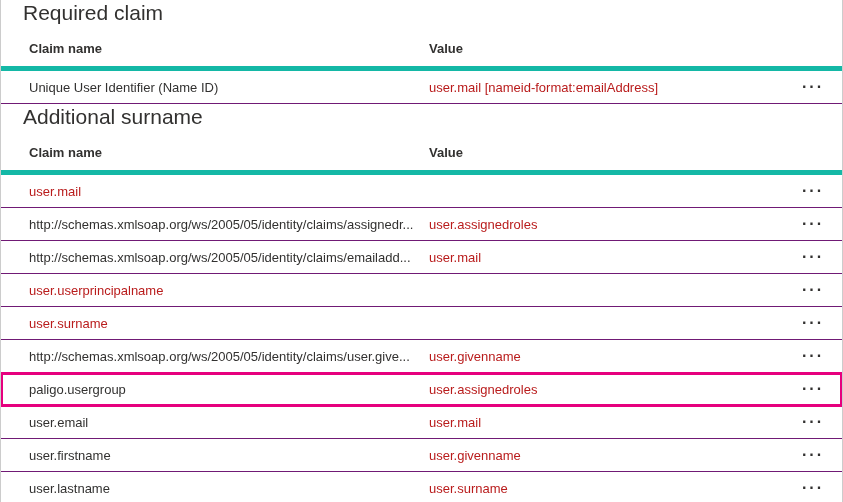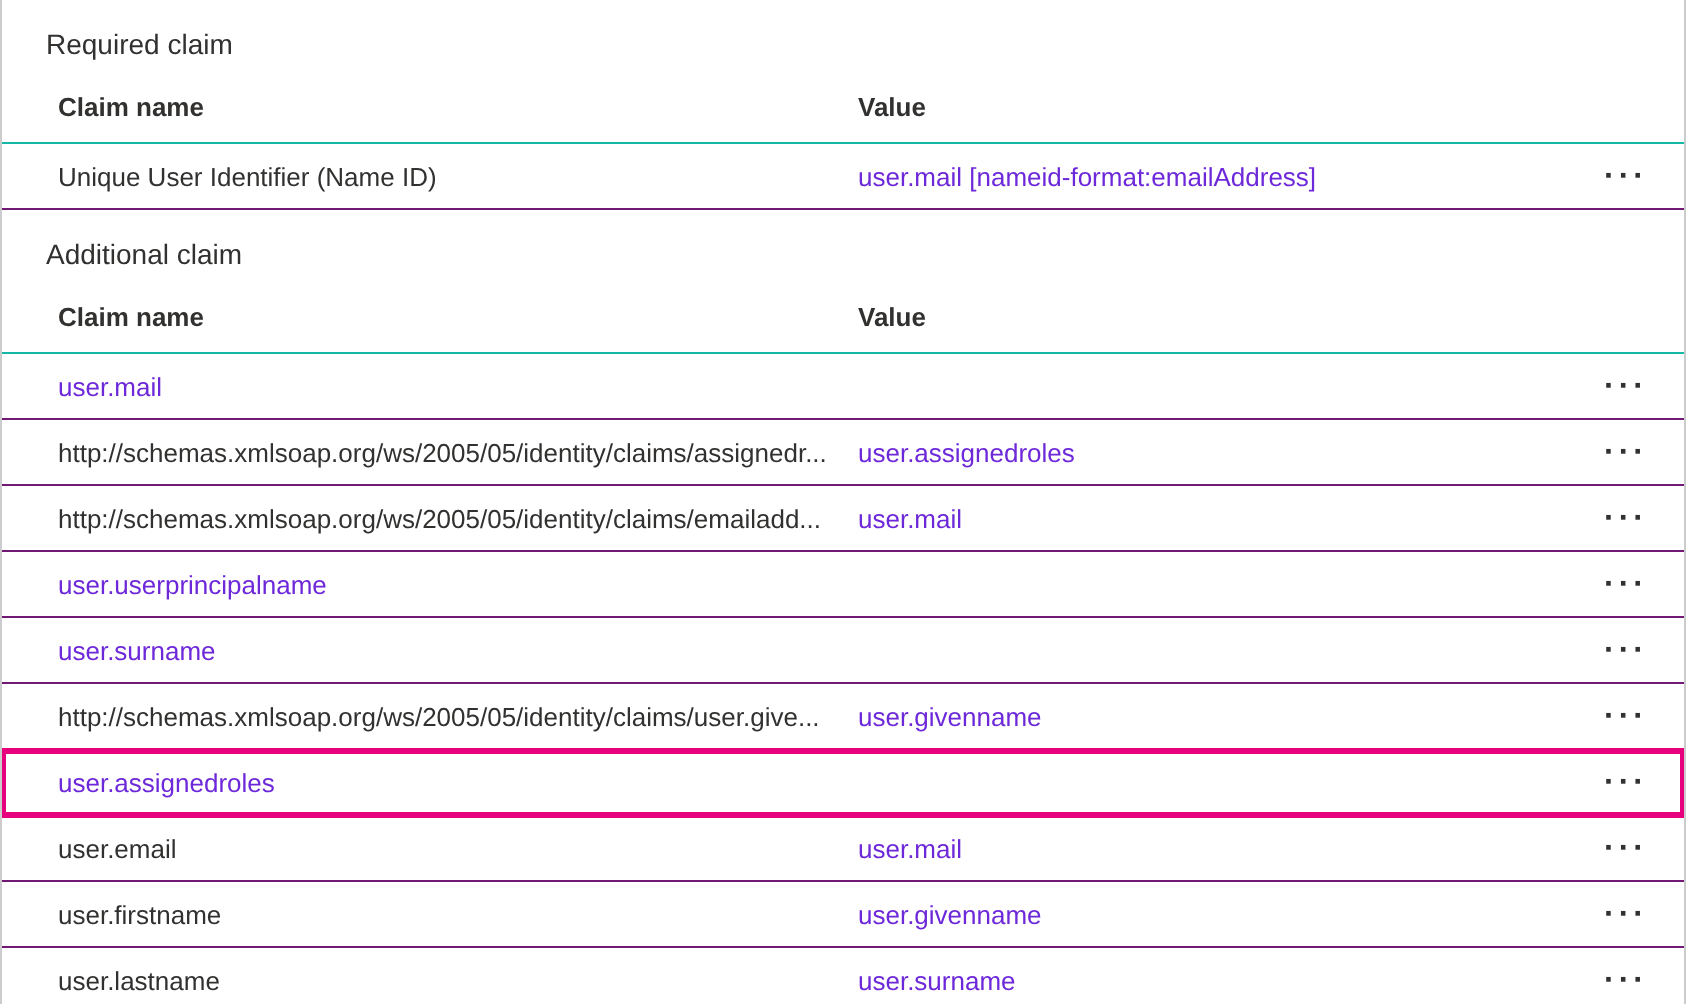--- a/index.html
+++ b/index.html
@@ -6,29 +6,29 @@
   body {
     font-family: "Segoe UI", -apple-system, sans-serif;
     background: #fff;
     color: #323130;
     font-size: 13px;
     width: 843px;
     border: 1px solid #ccc;
     border-top: none;
   }
   .section-title {
-    font-size: 14px;
+    font-size: 21px;
     font-weight: 400;
-    padding: 14px 0 10px 22px;
+    padding: 1px 0 10px 22px;
     color: #323130;
   }
   .header-row {
     display: flex;
     padding: 6px 0 10px 28px;
-    border-bottom: 1px solid #14b8a6;
+    border-bottom: 5px solid #14b8a6;
   }
   .header-row .col-name {
     width: 400px;
     font-weight: 600;
     color: #323130;
   }
   .header-row .col-value {
     flex: 1;
     font-weight: 600;
     color: #323130;
@@ -43,21 +43,21 @@
   .data-row.no-border { border-bottom: none; }
   .data-row .col-name {
     width: 400px;
     white-space: nowrap;
     overflow: hidden;
     text-overflow: ellipsis;
     color: #323130;
   }
   .data-row .col-value {
     flex: 1;
-    color: #6d28d9;
+    color: #b91c1c;
     white-space: nowrap;
     overflow: hidden;
     text-overflow: ellipsis;
   }
   .data-row .col-actions {
     width: 30px;
     text-align: right;
   }
   .more-btn {
     background: none;
@@ -86,21 +86,21 @@
   <div class="col-value">Value</div>
 </div>
 <div id="required-rows">
     <div class="data-row">
       <div class="col-name">Unique User Identifier (Name ID)</div>
       <div class="col-value">user.mail [nameid-format:emailAddress]</div>
       <div class="col-actions"><button class="more-btn">···</button></div>
     </div>
   </div>
 
-<div class="section-title">Additional claim</div>
+<div class="section-title">Additional surname</div>
 <div class="header-row">
   <div class="col-name">Claim name</div>
   <div class="col-value">Value</div>
 </div>
 <div id="additional-rows">
     <div class="data-row">
       <div class="col-value">user.mail</div>
       <div class="col-actions"><button class="more-btn">···</button></div>
     </div>
     <div class="data-row">
@@ -120,20 +120,21 @@
     <div class="data-row">
       <div class="col-value">user.surname</div>
       <div class="col-actions"><button class="more-btn">···</button></div>
     </div>
     <div class="data-row">
       <div class="col-name">http://schemas.xmlsoap.org/ws/2005/05/identity/claims/user.give...</div>
       <div class="col-value">user.givenname</div>
       <div class="col-actions"><button class="more-btn">···</button></div>
     </div>
     <div class="data-row highlight">
+      <div class="col-name">paligo.usergroup</div>
       <div class="col-value">user.assignedroles</div>
       <div class="col-actions"><button class="more-btn">···</button></div>
     </div>
     <div class="data-row">
       <div class="col-name">user.email</div>
       <div class="col-value">user.mail</div>
       <div class="col-actions"><button class="more-btn">···</button></div>
     </div>
     <div class="data-row">
       <div class="col-name">user.firstname</div>

